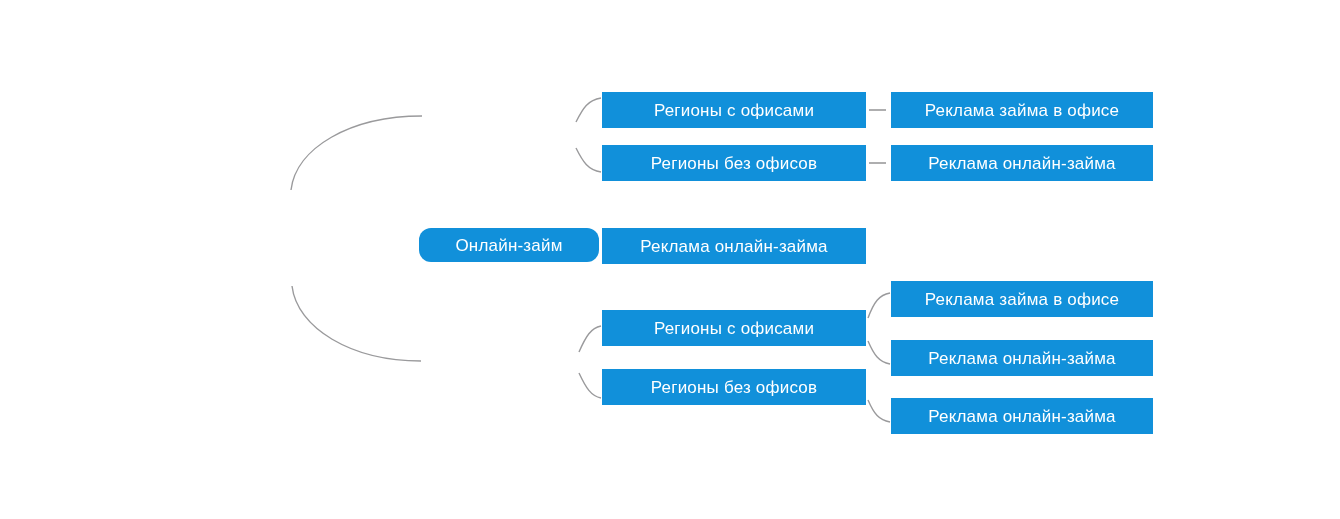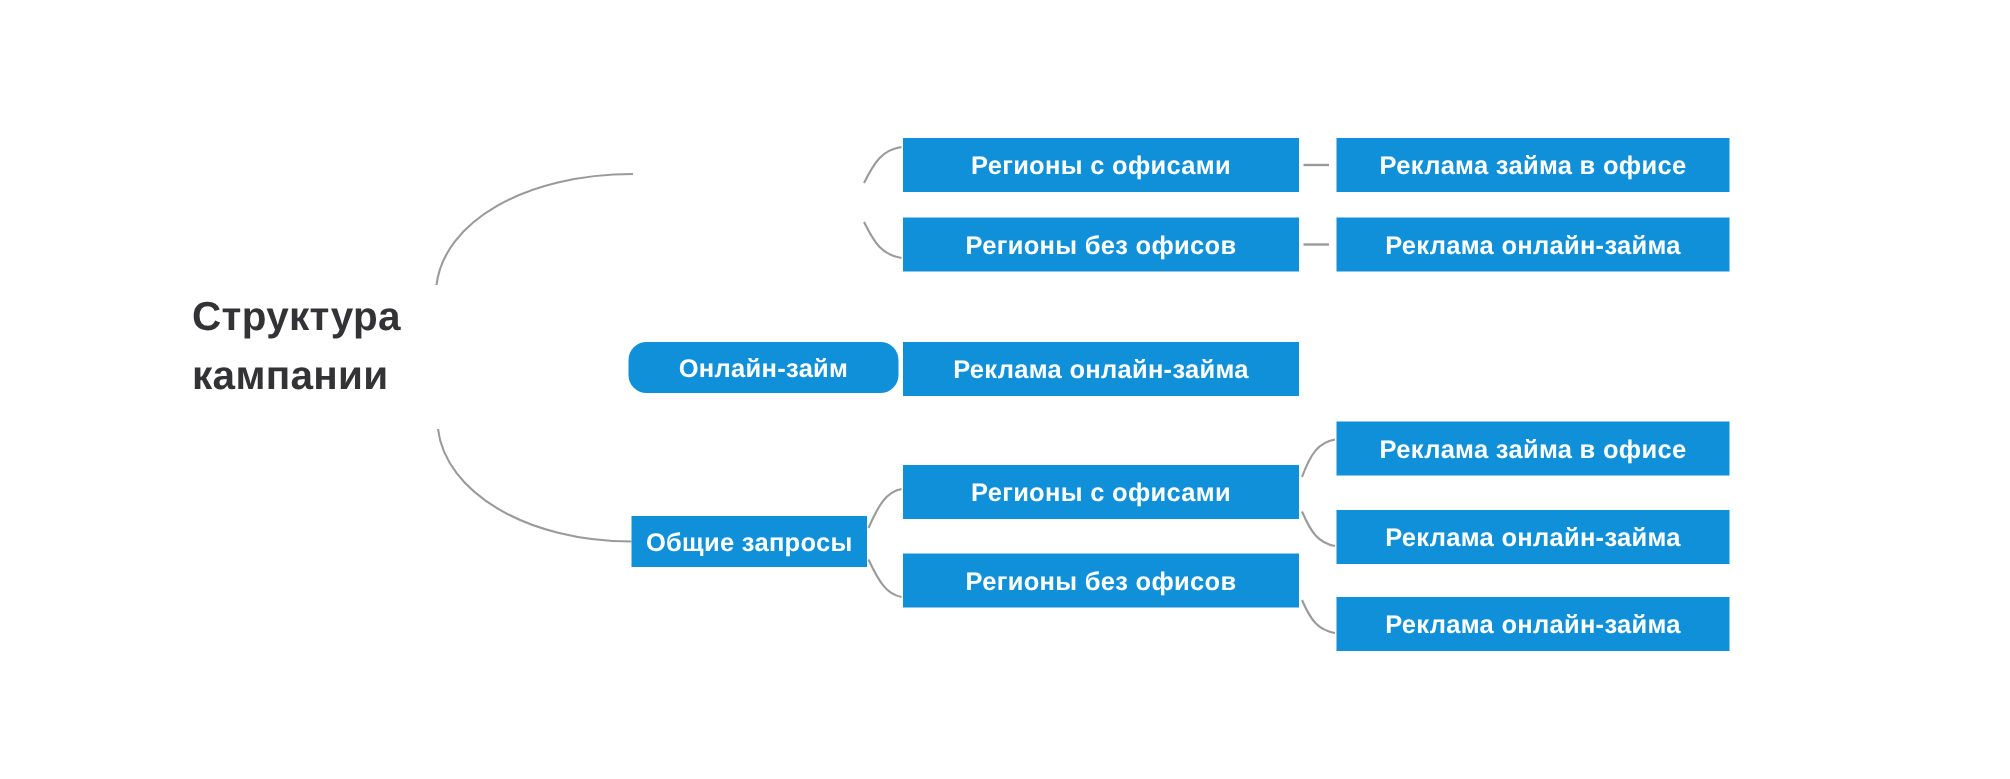--- a/index.html
+++ b/index.html
@@ -23,21 +23,21 @@
   }
   .node-box {
     position: absolute;
     background: #1190da;
     color: #ffffff;
     display: flex;
     align-items: center;
     justify-content: center;
     font-family: "Liberation Sans", sans-serif;
     font-size: 17px;
-    font-weight: 700;
+    font-weight: 400;
     letter-spacing: 0.2px;
     white-space: nowrap;
     box-sizing: border-box;
     line-height: 1;
   }
   .root-title {
     position: absolute;
     left: 128px;
     top: 192px;
     width: 210px;
@@ -64,24 +64,20 @@
   .conn-dash {
     stroke: #9a9a9c;
     stroke-width: 1.6;
   }
 </style>
 </head>
 <body>
 
 <div id="diagram-root">
 
-  <div class="root-title">
-    <div>Структура</div>
-    <div>кампании</div>
-  </div>
 
   <svg class="connector-layer" viewBox="0 0 1340 519" width="1340" height="519" xmlns="http://www.w3.org/2000/svg">
 
     <path class="conn-path" d="M 291 190 C 296 148 350 116 422 116"></path>
 
     <path class="conn-path" d="M 292 286 C 297 328 351 361 421 361"></path>
 
     <path class="conn-path" d="M 576 122 C 583 108 588 100 601 98"></path>
     <path class="conn-path" d="M 576 148 C 583 162 588 170 601 172"></path>
 
@@ -105,21 +101,20 @@
   <div class="node-box" style="left:602px; top:145px; width:264px; height:36px;">Регионы без офисов</div>
 
   <div class="node-box" style="left:891px; top:92px; width:262px; height:36px;">Реклама займа в офисе</div>
 
   <div class="node-box" style="left:891px; top:145px; width:262px; height:36px;">Реклама онлайн-займа</div>
 
   <div class="node-box" style="left:419px; top:228px; width:180px; height:34px;border-radius:12px;">Онлайн-займ</div>
 
   <div class="node-box" style="left:602px; top:228px; width:264px; height:36px;">Реклама онлайн-займа</div>
 
-  <div class="node-box" style="left:421px; top:344px; width:157px; height:34px;">Общие запросы</div>
 
   <div class="node-box" style="left:602px; top:310px; width:264px; height:36px;">Регионы с офисами</div>
 
   <div class="node-box" style="left:602px; top:369px; width:264px; height:36px;">Регионы без офисов</div>
 
   <div class="node-box" style="left:891px; top:281px; width:262px; height:36px;">Реклама займа в офисе</div>
 
   <div class="node-box" style="left:891px; top:340px; width:262px; height:36px;">Реклама онлайн-займа</div>
 
   <div class="node-box" style="left:891px; top:398px; width:262px; height:36px;">Реклама онлайн-займа</div>

